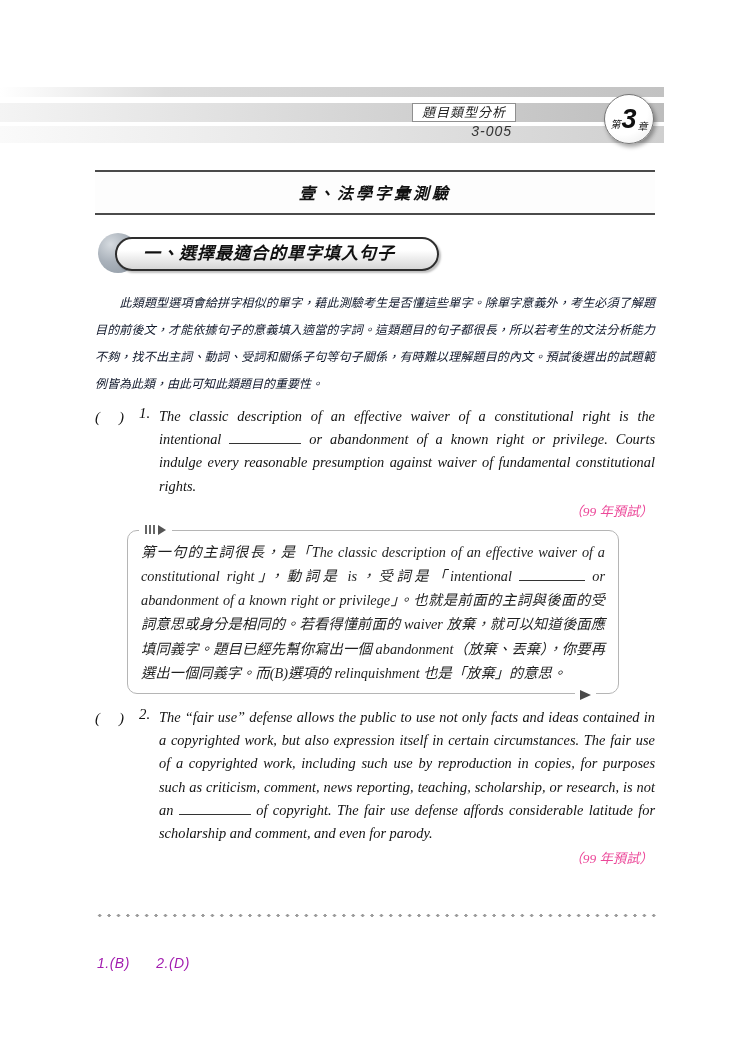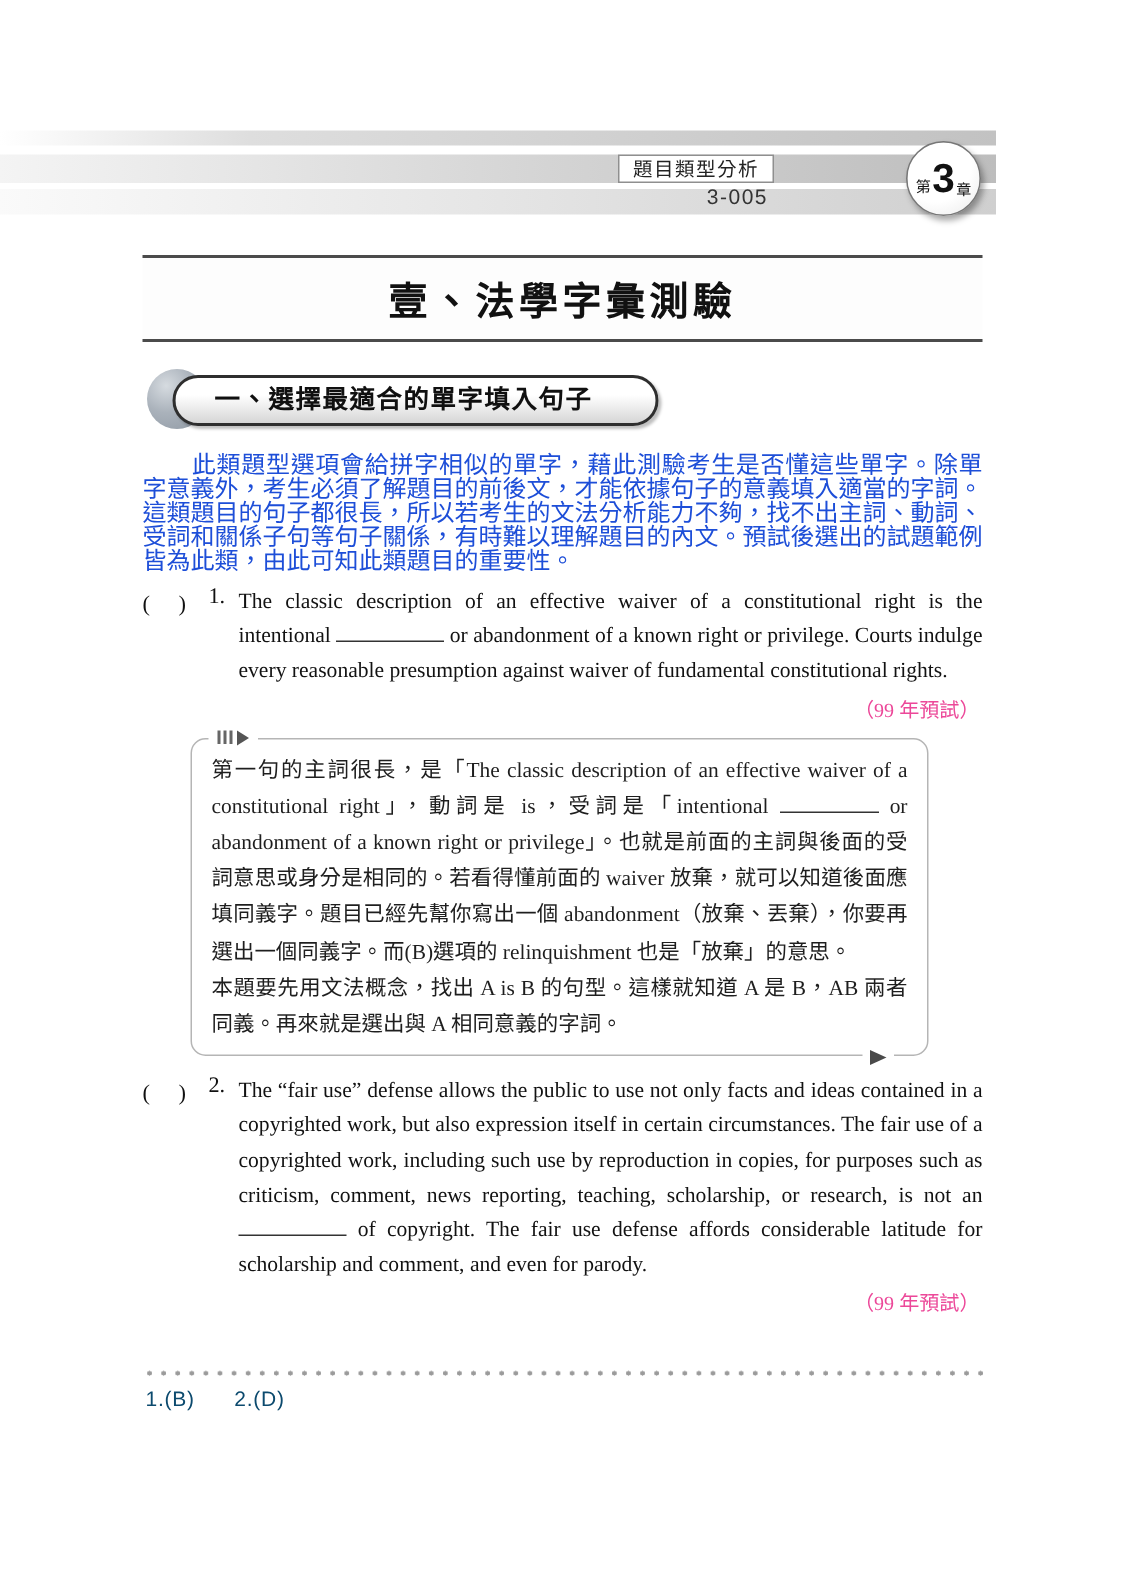--- a/index.html
+++ b/index.html
@@ -1,18 +1,18 @@
 <!DOCTYPE html>
 <html lang="zh-TW"><head>
 <meta charset="utf-8">
 <style>
   html,body{margin:0;padding:0;}
   body{background:#fff;}
   .page{position:relative;width:664px;height:1061px;background:#fff;overflow:hidden;
-        font-family:"Liberation Sans","DejaVu Sans",sans-serif;color:#1c1c1c;}
+        font-family:"Liberation Sans","DejaVu Sans",sans-serif;color:#1c1c1c;font-style:italic;}
 
   
   .stripe{position:absolute;left:0;right:0;}
   .stripe1{top:87px;height:10px;background:linear-gradient(to right,#ffffff 0%,#dedede 25%,#c2c2c2 100%);}
   .stripe2{top:103px;height:19px;background:linear-gradient(to right,#f4f4f4 0%,#d4d4d4 55%,#bdbdbd 100%);}
   .stripe3{top:126px;height:17px;background:linear-gradient(to right,#fafafa 0%,#e3e3e3 55%,#cfcfcf 100%);}
   .hdr-label{position:absolute;top:103px;right:148px;background:#fff;border:1px solid #8f8f8f;
              font-size:13px;line-height:17px;padding:0 9px;color:#222;letter-spacing:1px;}
   .hdr-pagenum{position:absolute;top:123px;right:152px;font-size:14px;color:#333;letter-spacing:1px;}
   .badge{position:absolute;top:94px;left:604px;width:48px;height:48px;border-radius:50%;
@@ -21,33 +21,33 @@
          display:flex;align-items:center;justify-content:center;}
   .badge .b-pre{font-size:10px;margin-top:8px;color:#111;}
   .badge .b-num{font-size:27px;font-weight:700;color:#111;line-height:1;margin:0 1px;}
   .badge .b-suf{font-size:10px;margin-top:12px;color:#111;}
 
   
   .content{position:absolute;top:170px;left:95px;width:560px;}
 
   .title-bar{border-top:2px solid #4b4b4b;border-bottom:2px solid #4b4b4b;background:#fdfdfd;
              text-align:center;padding:8px 0 9px;}
-  .title-bar .t{font-size:26px;font-weight:700;letter-spacing:3px;color:#111;}
+  .title-bar .t{font-size:16px;font-weight:700;letter-spacing:3px;color:#111;}
 
   .sec-head{position:relative;height:42px;margin-top:18px;}
   .sphere{position:absolute;left:3px;top:0;width:40px;height:40px;border-radius:50%;
           background:radial-gradient(circle at 32% 28%,#d6dbe0 0%,#aab2bb 45%,#8d97a2 100%);}
   .pill{position:absolute;left:20px;top:4px;height:30px;border:2px solid #2e2e2e;border-radius:17px;
         background:linear-gradient(to bottom,#ffffff 38%,#d6d6d6 100%);
         box-shadow:2px 2px 2px rgba(0,0,0,.25);
         padding:0 42px 0 26px;display:flex;align-items:flex-start;}
   .pill .s{font-size:17px;font-weight:700;color:#101010;letter-spacing:1px;}
 
-  .intro{margin-top:15px;font-size:16px;line-height:16px;text-align:justify;
-         text-indent:2.05em;color:#1d4ed8;}
+  .intro{margin-top:15px;font-size:12px;line-height:27px;text-align:justify;
+         text-indent:2.05em;color:#0f172a;}
 
   
   .q{margin-top:7px;display:grid;grid-template-columns:44px 20px 1fr;
      font-family:"Liberation Serif","DejaVu Serif",serif;}
   .q-marker{font-size:15px;color:#111;letter-spacing:2px;white-space:nowrap;}
   .q-number{font-size:14.8px;color:#111;}
   .q-body{min-width:0;}
   .q-text{font-size:14.4px;line-height:23.2px;text-align:justify;color:#121212;}
   .blank{display:inline-block;width:72px;height:13px;border-bottom:1px solid #333;
          vertical-align:baseline;}
@@ -70,21 +70,21 @@
   .ff-tri{width:0;height:0;border-left:8px solid #555;border-top:5px solid transparent;
           border-bottom:5px solid transparent;margin-left:1px;}
   .corner-arrow{position:absolute;bottom:-7px;right:22px;background:#fff;padding:0 5px;}
   .corner-tri{width:0;height:0;border-left:11px solid #4a4a4a;border-top:5px solid transparent;
               border-bottom:5px solid transparent;}
 
   
   .dots{position:absolute;top:913px;left:95px;width:562px;height:5px;
         background-image:radial-gradient(circle,#9b9b9b 1.5px,rgba(0,0,0,0) 1.7px);
         background-size:9.4px 5px;background-repeat:repeat-x;}
-  .answers{position:absolute;top:924px;left:97px;font-size:14px;color:#0c4a6e;letter-spacing:.5px;}
+  .answers{position:absolute;top:955px;left:97px;font-size:14px;color:#a21caf;letter-spacing:.5px;}
   .answers span{margin-right:22px;}
 </style>
 </head>
 <body>
 
 <div class="page">
 
   <div>
     <div class="stripe stripe1"></div>
     <div class="stripe stripe2"></div>
@@ -131,21 +131,20 @@
         <div class="ff-bar"></div>
         <div class="ff-bar"></div>
         <div class="ff-bar"></div>
         <div class="ff-tri"></div>
       </div>
       <div class="expl-text">
         <span>第一句的主詞很長，是「The classic description of an effective waiver of a constitutional right」，動詞是 is，受詞是「intentional</span>
         <span class="blank small"></span>
         <span>or abandonment of a known right or privilege」。也就是前面的主詞與後面的受詞意思或身分是相同的。若看得懂前面的 waiver 放棄，就可以知道後面應填同義字。題目已經先幫你寫出一個 abandonment（放棄、丟棄），你要再選出一個同義字。而(B)選項的 relinquishment 也是「放棄」的意思。</span>
       </div>
-      <div class="expl-text">本題要先用文法概念，找出 A is B 的句型。這樣就知道 A 是 B，AB 兩者同義。再來就是選出與 A 相同意義的字詞。</div>
       <div class="corner-arrow">
         <div class="corner-tri"></div>
       </div>
     </div>
 
     <div class="q">
       <span class="q-marker">(　)</span>
       <span class="q-number">2.</span>
       <div class="q-body">
         <div class="q-text">

